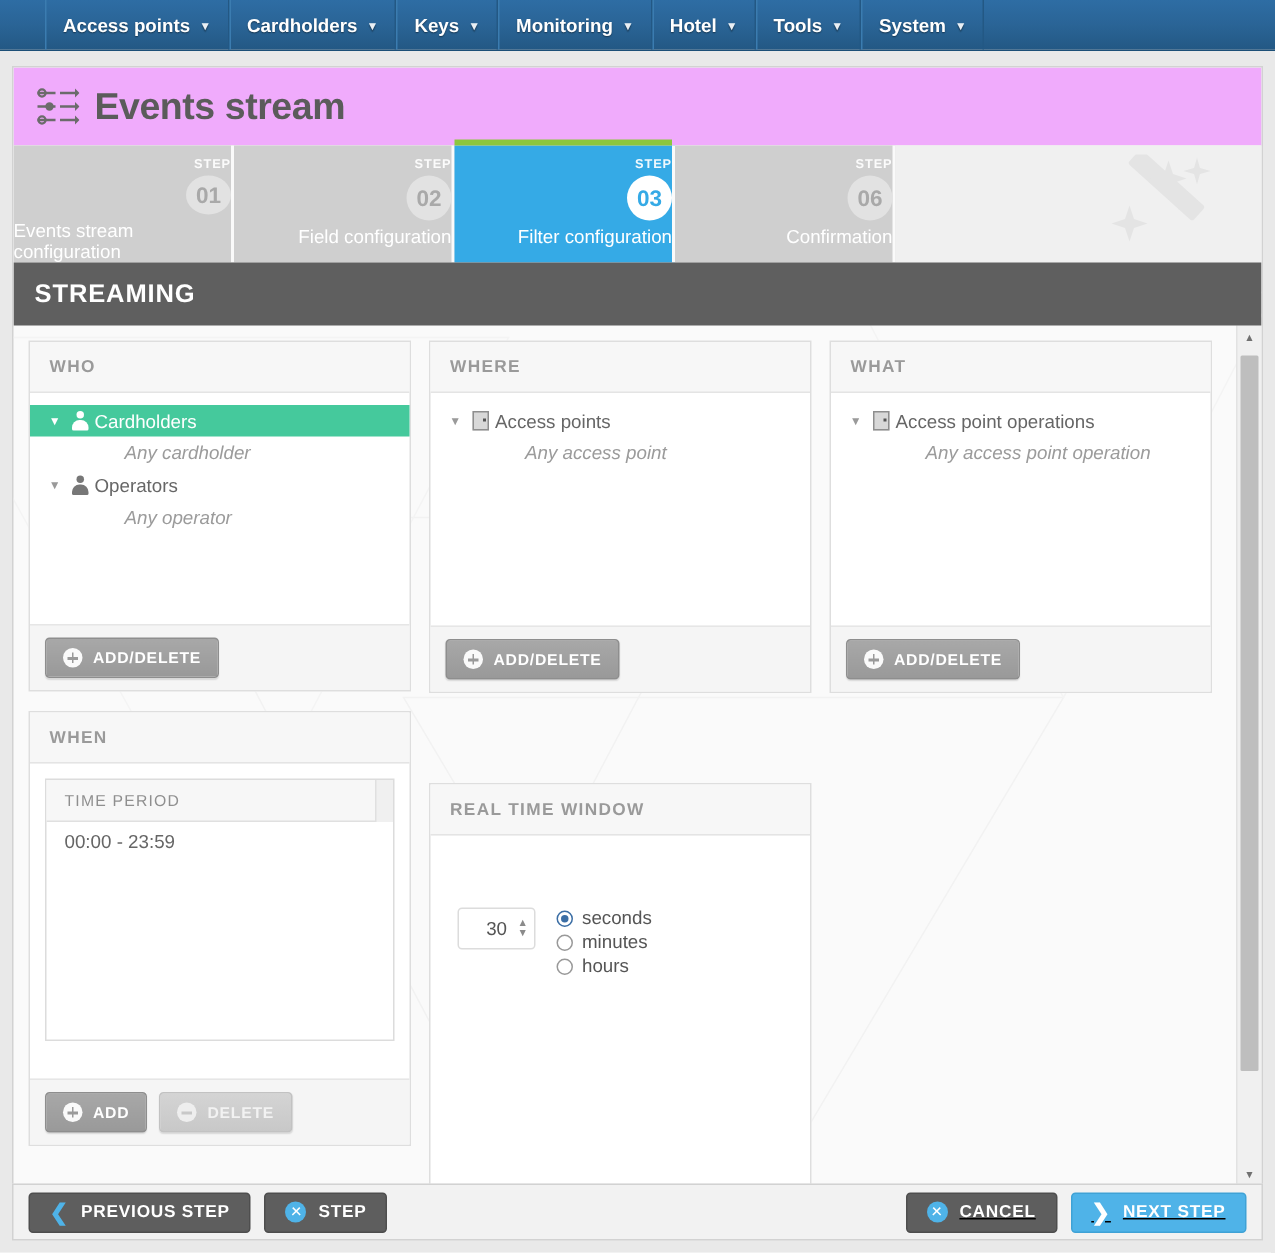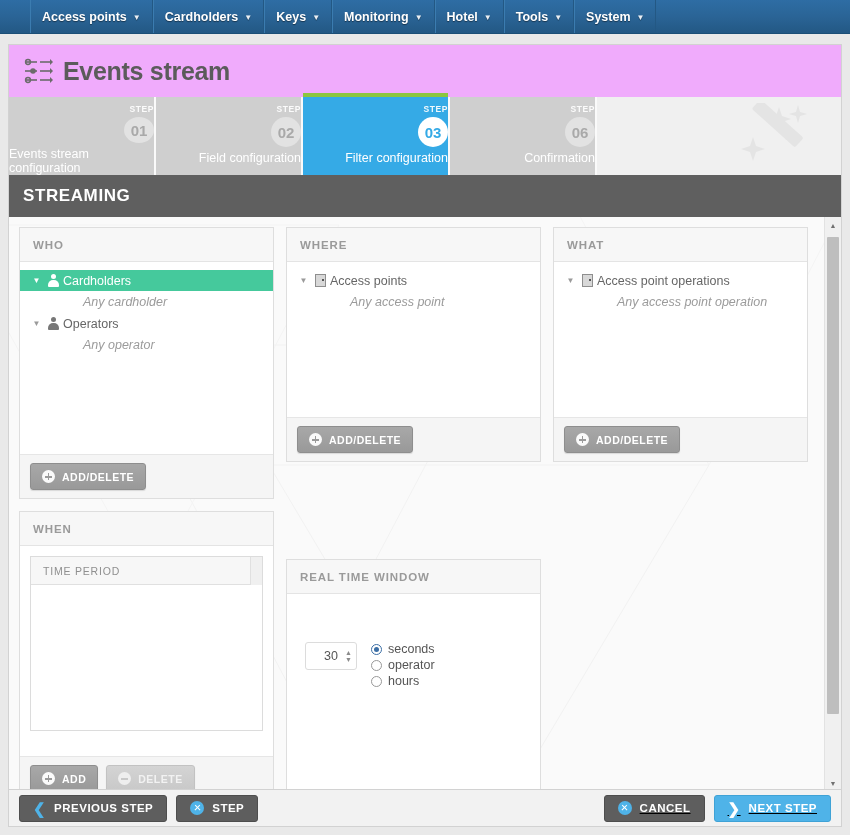--- a/index.html
+++ b/index.html
@@ -530,21 +530,21 @@
 
   <div class="streaming-bar">
     <span>STREAMING</span>
   </div>
 
   <div class="scroll-area">
     <div class="scroll-content">
 
       <div class="panel-row">
 
-        <div class="panel" style="width:255px;height:272px;justify-content:flex-end;">
+        <div class="panel" style="width:255px;height:234px;justify-content:flex-end;">
           <div class="panel-head">
             <span>WHO</span>
           </div>
           <div class="panel-body">
             <div class="tree-row selected">
               <span class="tw-caret">▼</span>
               <span class="tw-icon">
                   <span class="ico-person"></span>
                 </span>
               <span>Cardholders</span>
@@ -617,20 +617,21 @@
         <div class="panel" style="width:255px;height:290px;">
           <div class="panel-head">
             <span>WHEN</span>
           </div>
           <div class="panel-body" style="padding:0;">
             <div class="grid-box">
               <div class="grid-head">
                 <span>TIME PERIOD</span>
                 <span class="grid-head-scroll"></span>
               </div>
+              <div class="grid-row">00:00 - 23:59</div>
             </div>
           </div>
           <div class="panel-foot">
             <div class="btn-grey">
               <span class="btn-ico plus"></span>
               <span>ADD</span>
             </div>
             <div class="btn-grey disabled">
               <span class="btn-ico minus"></span>
               <span>DELETE</span>
@@ -650,21 +651,21 @@
                 <span class="spin-dn">▼</span>
               </span>
             </div>
             <div class="radios">
               <label class="radio-row checked">
                 <span class="radio-dot"></span>
                 <span>seconds</span>
               </label>
               <label class="radio-row">
                 <span class="radio-dot"></span>
-                <span>operator</span>
+                <span>minutes</span>
               </label>
               <label class="radio-row">
                 <span class="radio-dot"></span>
                 <span>hours</span>
               </label>
             </div>
           </div>
         </div>
       </div>
 

